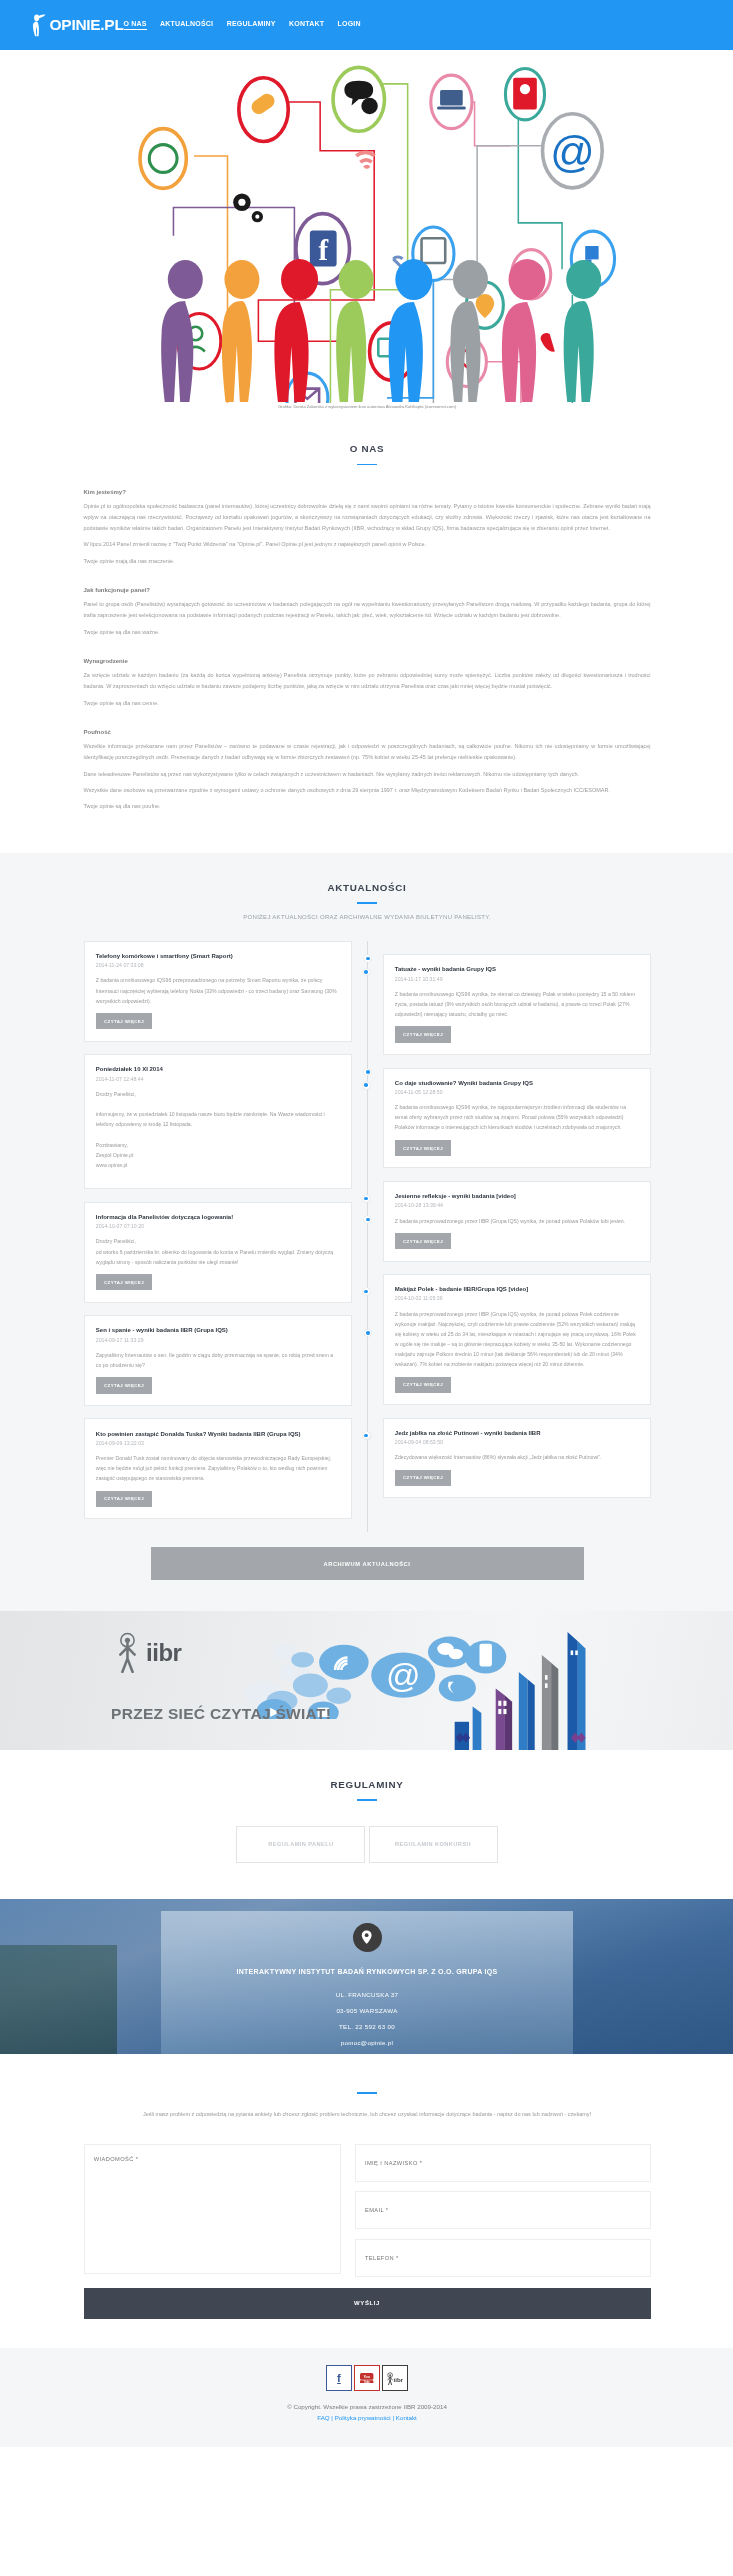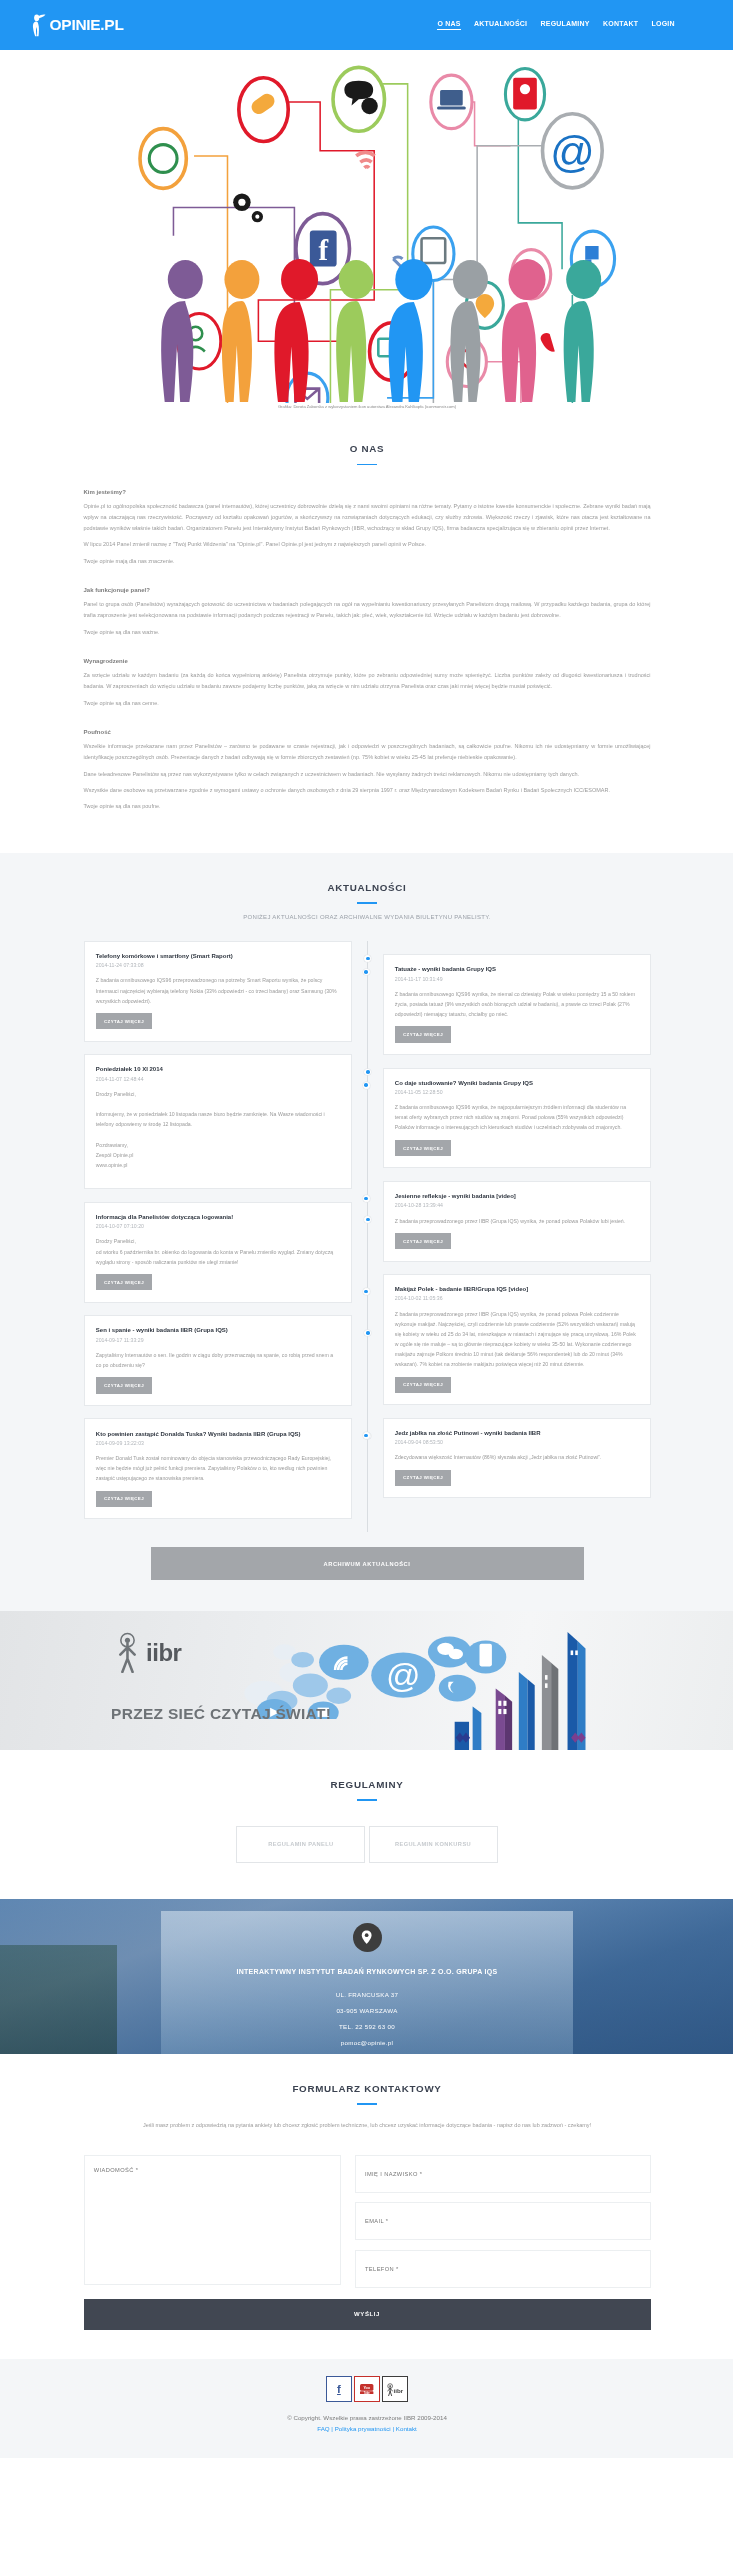--- a/index.html
+++ b/index.html
@@ -12,21 +12,21 @@
   }
   body { width: 734px; overflow-x: hidden; }
 
   
   .topbar {
     background: #2196f3;
     height: 50px;
     display: flex;
     align-items: center;
     padding: 0 49px 0 30px;
-    justify-content: space-between;
+    justify-content: flex-start;
   }
   .brand { display: flex; align-items: center; gap: 3.1px; }
   .brand-mark { width: 16.5px; height: 23px; position: relative; flex: 0 0 auto; }
   .brand-text {
     color: #fff;
     font-size: 15.5px;
     font-weight: bold;
     letter-spacing: -0.3px;
     font-family: "Liberation Sans", sans-serif;
   }
@@ -751,21 +751,20 @@
     </div>
     <div class="addr-name">INTERAKTYWNY INSTYTUT BADAŃ RYNKOWYCH SP. Z O.O. GRUPA IQS</div>
     <div class="addr-line">UL. FRANCUSKA 37</div>
     <div class="addr-line">03-905 WARSZAWA</div>
     <div class="addr-line">TEL. 22 592 63 00</div>
     <div class="addr-line"><a href="#">pomoc@opinie.pl</a></div>
   </div>
 </div>
 
 <section id="form-sec">
-  <h2 class="sec-title">FORMULARZ KONTAKTOWY</h2>
   <div class="sec-rule"></div>
   <div class="form-intro">Jeśli masz problem z odpowiedzią na pytania ankiety lub chcesz zgłosić problem techniczne, lub chcesz uzyskać informacje dotyczące badania - napisz do nas lub zadzwoń - czekamy!</div>
 
   <div class="form-grid">
     <div class="form-left">
       <textarea class="fld" placeholder="WIADOMOŚĆ *" style=""></textarea>
     </div>
     <div class="form-right">
       <input class="fld" type="text" placeholder="IMIĘ I NAZWISKO *" style="">
       <input class="fld" type="email" placeholder="EMAIL *" style="">

